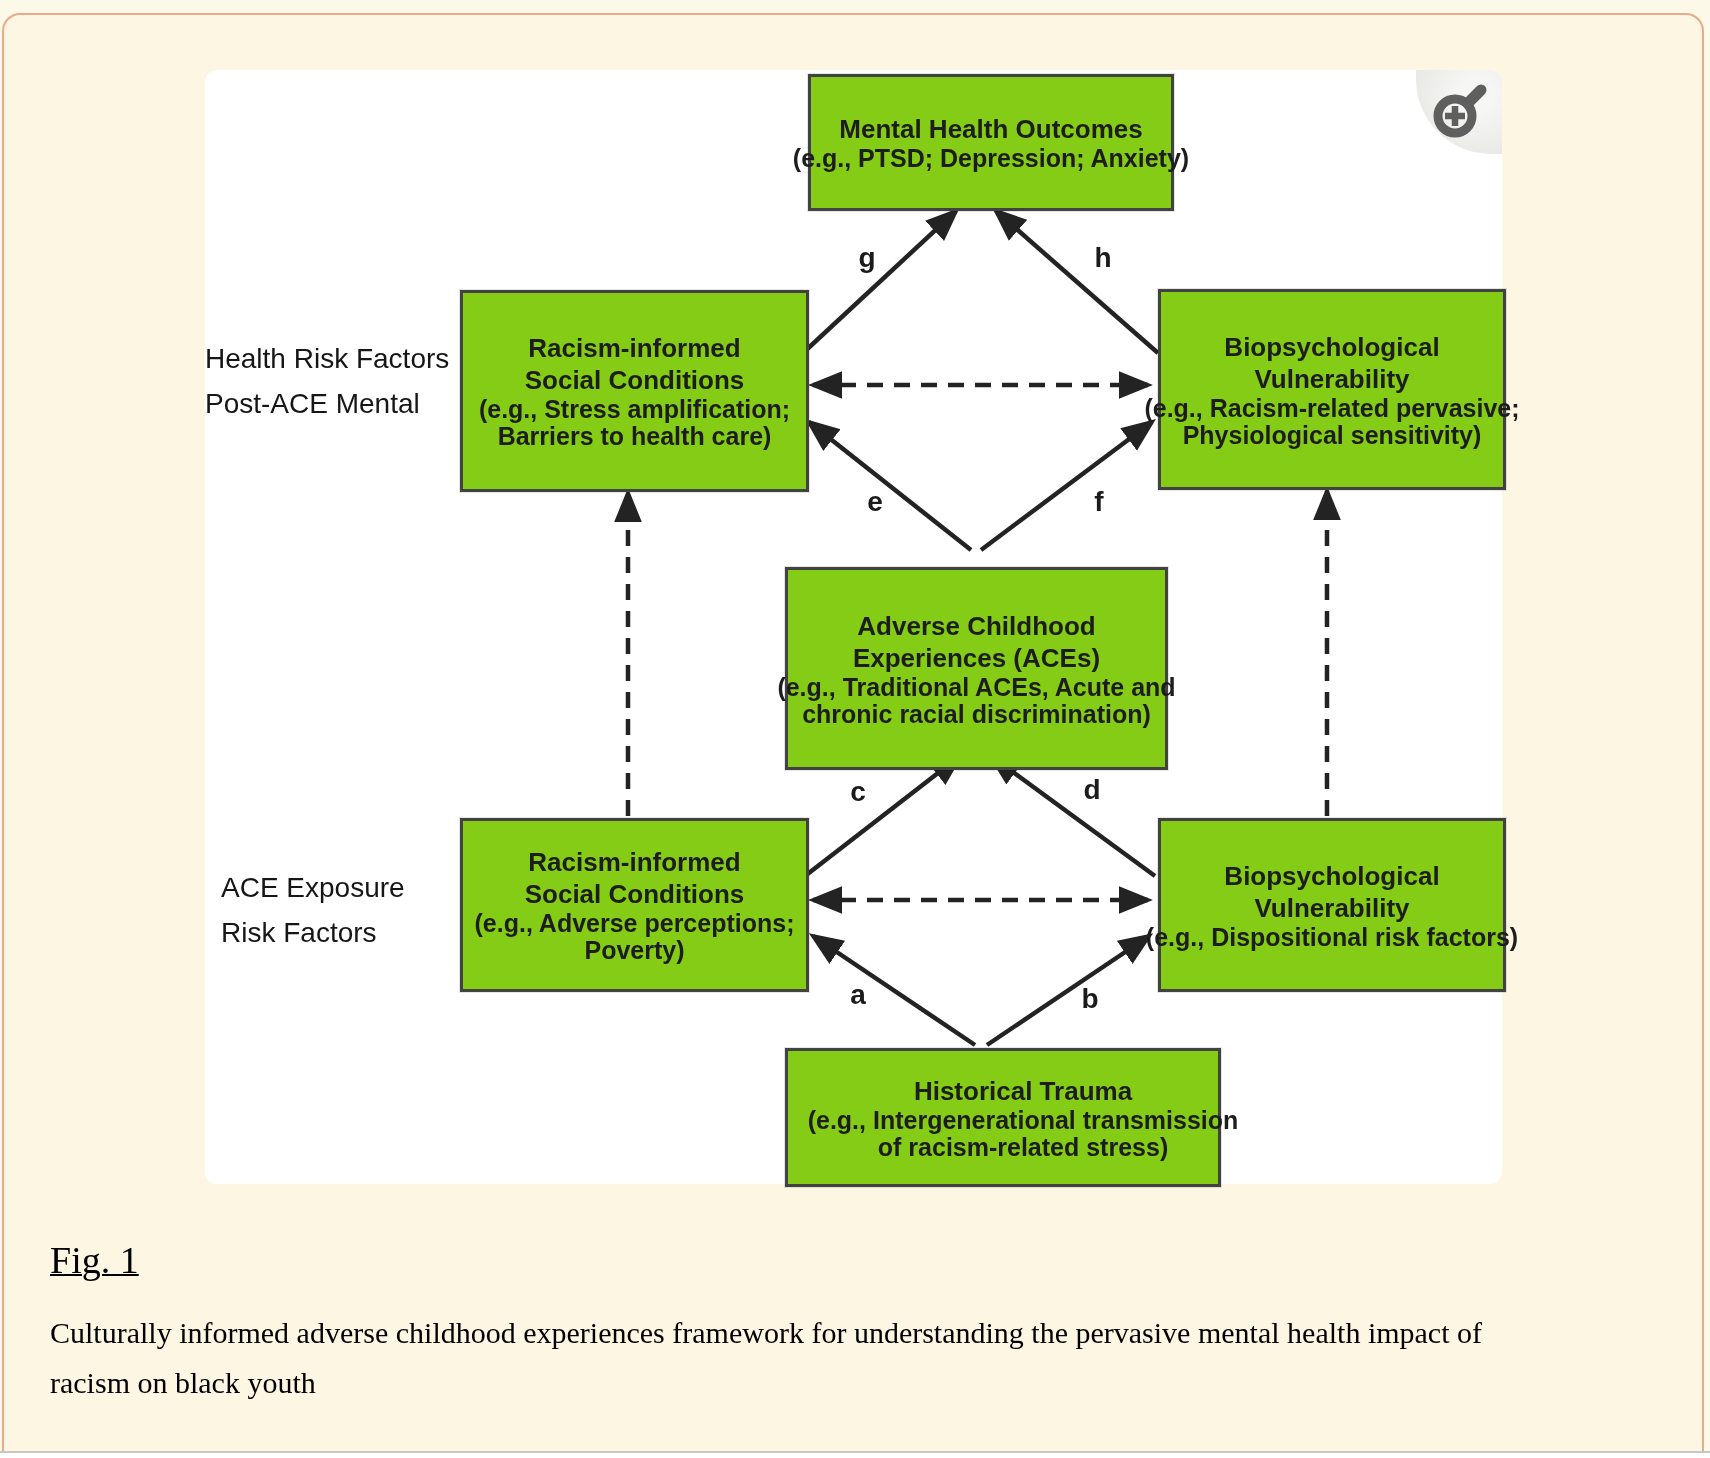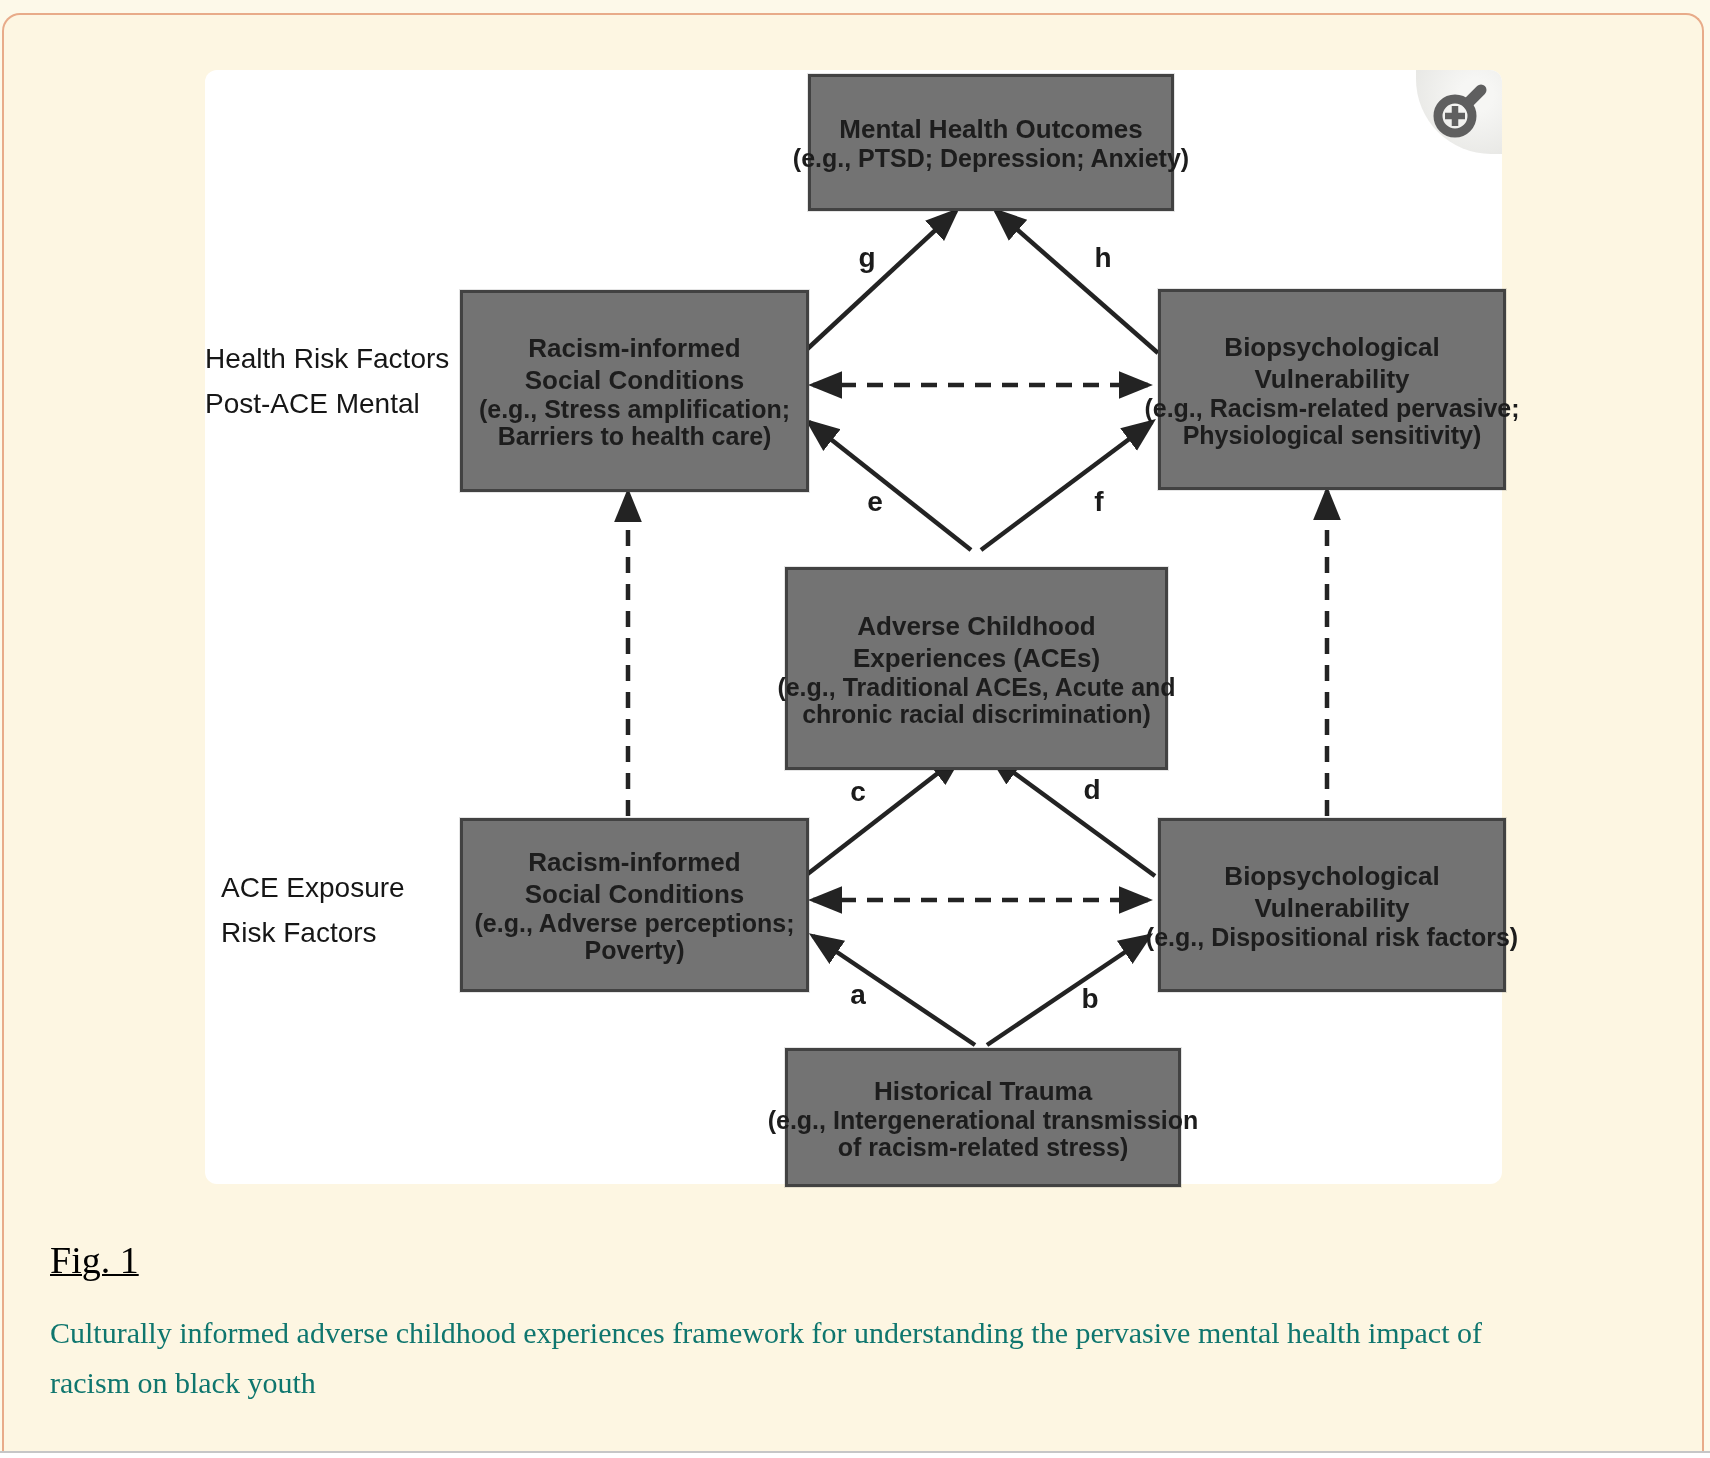--- a/index.html
+++ b/index.html
@@ -7,21 +7,21 @@
        font-family:"Liberation Sans",sans-serif;background:#fdf9e9;}
   .card{position:absolute;left:2px;top:13px;width:1698px;height:1436px;
         background:#fdf6e2;border:2px solid #e8ab89;border-bottom:none;
         border-radius:18px 18px 0 0;}
   .bottom-line{position:absolute;left:0;top:1451px;width:1710px;height:2px;background:#c6c6c6;}
   .bottom-white{position:absolute;left:0;top:1453px;width:1710px;height:5px;background:#ffffff;}
 
   .figure-panel{position:absolute;left:205px;top:70px;width:1297px;height:1114px;
         background:#ffffff;border-radius:12px;}
 
-  .node{position:absolute;background:#737373;border:3px solid #424242;
+  .node{position:absolute;background:#84cc16;border:3px solid #424242;
         box-shadow:0 0 0 1px rgba(0,0,0,0.10);
         display:flex;flex-direction:column;justify-content:center;align-items:center;
         text-align:center;color:#1d1d1d;}
   .node .t{display:block;font-weight:bold;font-size:26px;line-height:32px;white-space:nowrap;}
   .node .s{display:block;font-weight:bold;font-size:25px;line-height:27px;white-space:nowrap;}
 
   .side-label{position:absolute;color:#161616;font-size:28px;line-height:45px;}
   .side-label span{display:block;white-space:nowrap;}
 
   .edge-label{position:absolute;transform:translate(-50%,-50%);
@@ -31,21 +31,21 @@
 
   .zoom-badge{position:absolute;right:0;top:0;width:86px;height:84px;
         background:radial-gradient(circle at 70% 30%, #f6f6f4 20%, #e6e6e3 85%);
         border-radius:0 12px 0 75px;
         display:flex;align-items:center;justify-content:center;cursor:pointer;}
 
   .fig-link{position:absolute;left:50px;top:1238px;
         font-family:"Liberation Serif",serif;font-size:38px;color:#000000;
         text-decoration:underline;text-decoration-thickness:2px;cursor:pointer;}
   .caption{position:absolute;left:50px;top:1308px;width:1450px;
-        font-family:"Liberation Serif",serif;font-size:30px;line-height:50px;color:#0f766e;}
+        font-family:"Liberation Serif",serif;font-size:30px;line-height:50px;color:#000000;}
 </style>
 </head>
 <body>
 
 <div class="card"></div>
 
 <div class="figure-panel">
 
   <svg class="arrows" viewBox="0 0 1297 1114">
     <defs>
@@ -101,21 +101,21 @@
     <span class="s">(e.g., Adverse perceptions;</span>
     <span class="s">Poverty)</span>
   </div>
 
   <div class="node" style="left:953px;top:748px;width:342px;height:168px;">
     <span class="t">Biopsychological</span>
     <span class="t">Vulnerability</span>
     <span class="s">(e.g., Dispositional risk factors)</span>
   </div>
 
-  <div class="node" style="left:580px;top:978px;width:390px;height:133px;">
+  <div class="node" style="left:580px;top:978px;width:390px;height:133px;padding-left:40px;">
     <span class="t">Historical Trauma</span>
     <span class="s">(e.g., Intergenerational transmission</span>
     <span class="s">of racism-related stress)</span>
   </div>
 
   <div class="side-label" style="left:0px;top:266px;">
     <span>Health Risk Factors</span>
     <span>Post-ACE Mental</span>
   </div>
   <div class="side-label" style="left:16px;top:795px;">

